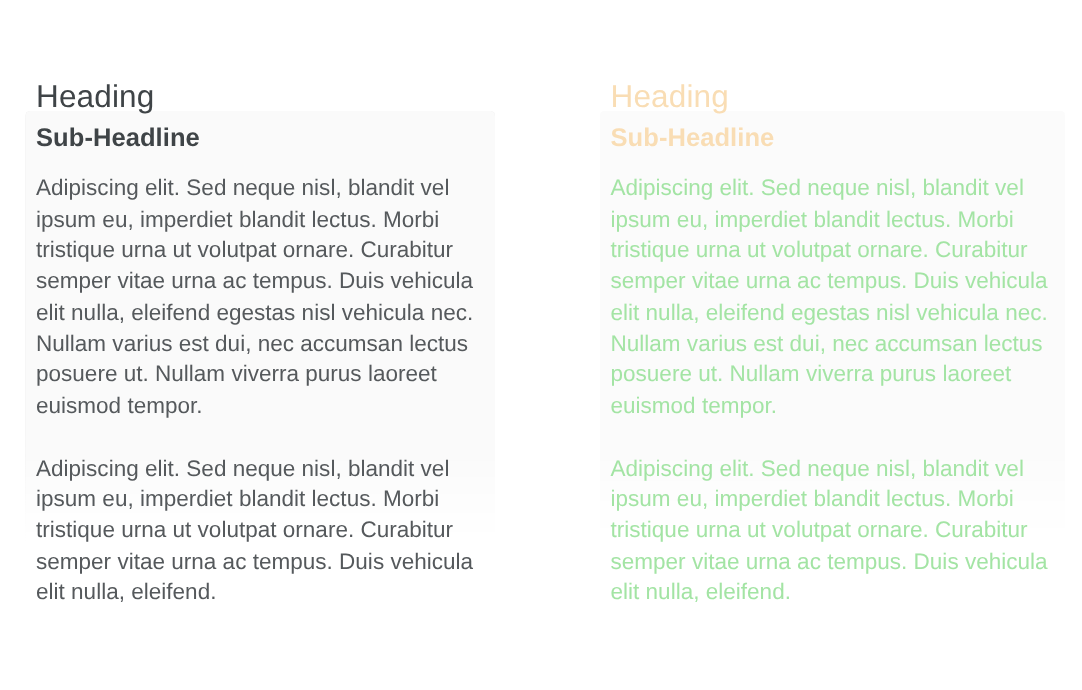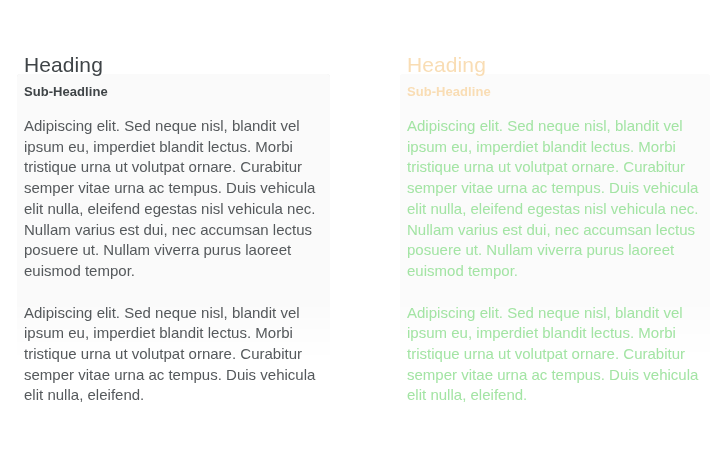--- a/index.html
+++ b/index.html
@@ -98,21 +98,21 @@
   .heading {
     margin: 0;
     font-size: 21px;
     font-weight: normal;
     line-height: 26px;
     letter-spacing: 0.1px;
   }
 
   .subheading {
     margin: 5px 0 0 0;
-    font-size: 13px;
+    font-size: 17px;
     font-weight: bold;
     line-height: 18px;
     letter-spacing: 0.05px;
   }
 
   .body-copy {
     margin: 15px 0 0 0;
     font-size: 15px;
     line-height: 20.7px;
     letter-spacing: 0.01px;

